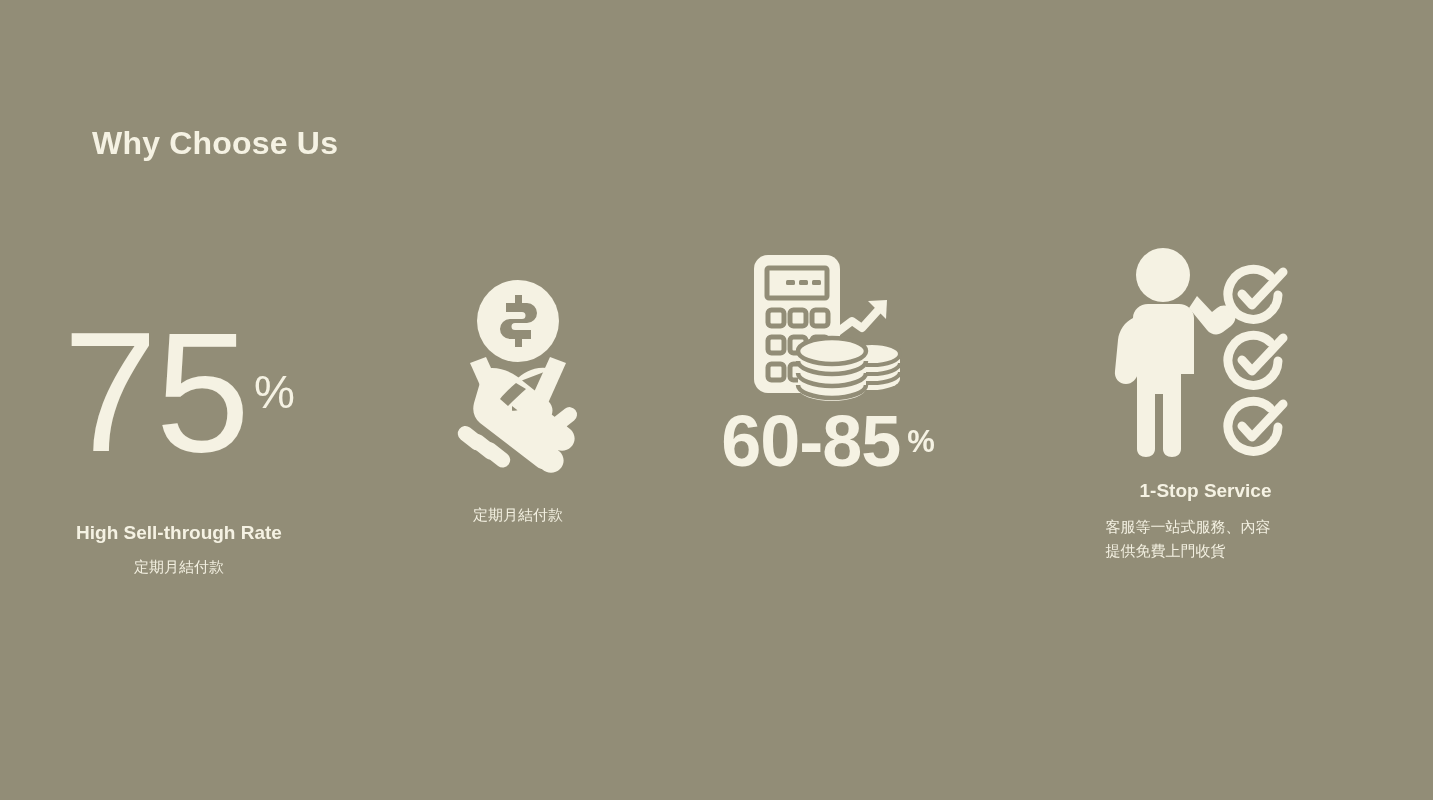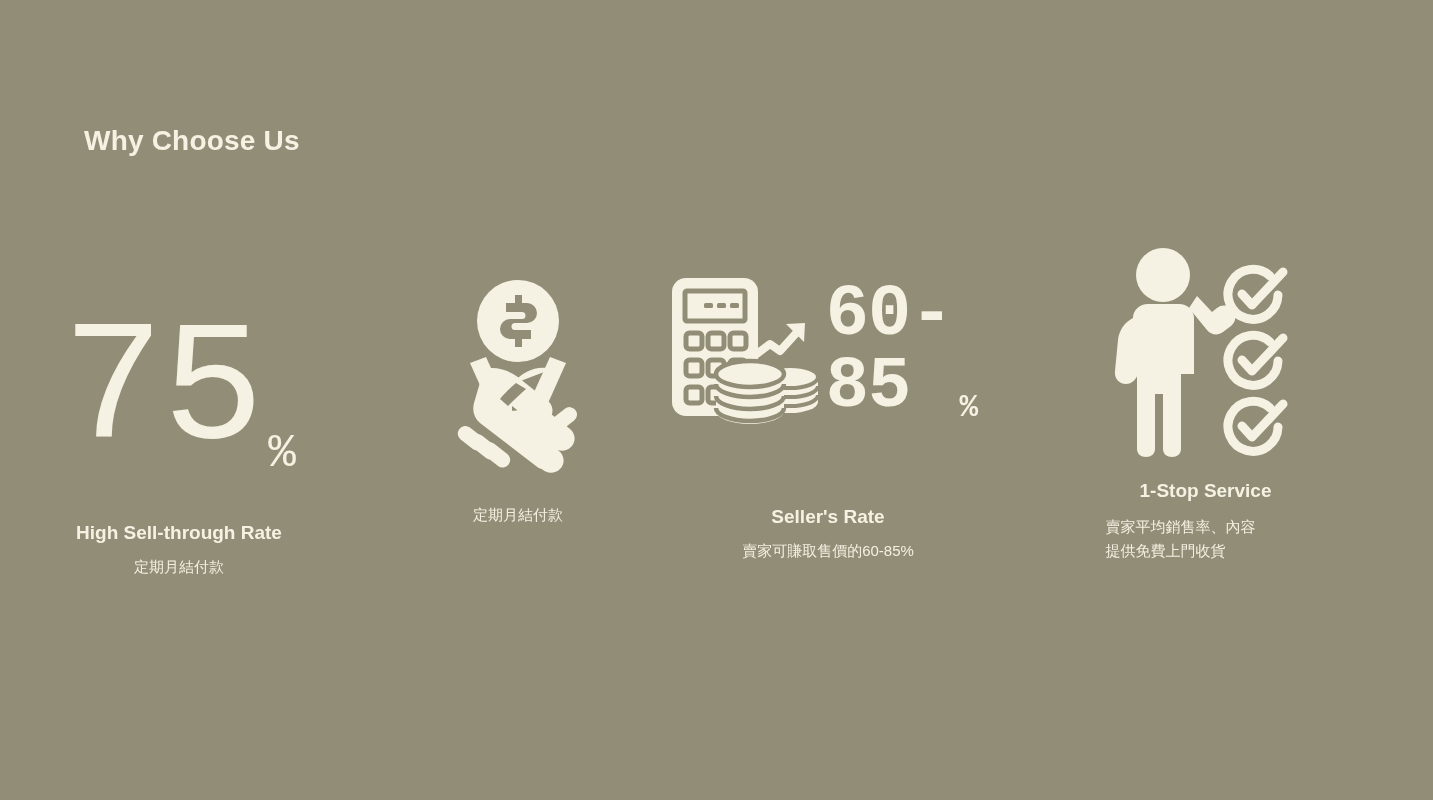--- a/index.html
+++ b/index.html
@@ -17,23 +17,23 @@
   }
 
   .slide {
     position: absolute;
     inset: 0;
     background: #928d77;
   }
 
   .slide-title {
     position: absolute;
-    left: 84px;
+    left: 92px;
     top: 126px;
-    font-size: 28px;
+    font-size: 32px;
     font-weight: 700;
     letter-spacing: 0.2px;
     color: #f5f2e3;
     line-height: 1.1;
     white-space: nowrap;
   }
 
   .columns {
     position: absolute;
     left: 0;
@@ -60,25 +60,24 @@
     display: flex;
     align-items: flex-end;
     justify-content: center;
     position: relative;
   }
   .col-4 .visual { align-items: center; }
 
   
   .stat {
     display: flex;
-    align-items: flex-end;
+    align-items: center;
     justify-content: center;
     color: #f5f2e3;
     line-height: 1;
-    font-family: Liberation Mono, monospace;
   }
   .stat-num-light {
     font-size: 170px;
     font-weight: 300;
     letter-spacing: -2px;
   }
   .stat-pct-light {
     font-size: 46px;
     font-weight: 300;
     margin-left: 6px;
@@ -89,21 +88,21 @@
     letter-spacing: -1px;
   }
   .stat-pct-bold {
     font-size: 31px;
     font-weight: 700;
     margin-left: 7px;
   }
 
   .col-1 .visual { padding-bottom: 18px; }
   .col-3 .visual {
-    flex-direction: row;
+    flex-direction: column;
     justify-content: flex-end;
     align-items: center;
     padding-bottom: 6px;
   }
   .col-3 .icon-wrap { margin-bottom: 2px; }
 
   .icon-wrap {
     display: flex;
     align-items: center;
     justify-content: center;
@@ -245,24 +244,20 @@
               <path d="M50 134 a34 13 0 0 0 68 0" stroke="#928d77" stroke-width="4.5" fill="none"></path>
               <ellipse cx="84" cy="100" rx="34" ry="13" fill="none" stroke="#928d77" stroke-width="4.5"></ellipse>
             </g>
           </svg>
         </div>
         <div class="stat">
           <span class="stat-num-bold">60-85</span>
           <span class="stat-pct-bold">%</span>
         </div>
       </div>
-      <div class="caption">
-        <div class="caption-en">Seller's Rate</div>
-        <div class="caption-zh">賣家可賺取售價的60-85%</div>
-      </div>
     </div>
 
     <div class="col col-4">
       <div class="visual">
         <div class="icon-wrap">
           <svg width="190" height="215" viewBox="0 0 190 215" fill="none" aria-hidden="true">
 
             <circle cx="52" cy="31" r="27" fill="#f5f2e3"></circle>
 
             <path d="M22 74 C22 66 29 60 37 60 L68 60 C76 60 83 66 83 74 L83 130
@@ -289,20 +284,20 @@
             <g>
               <path d="M159 164 A25 25 0 1 0 167 183" stroke="#f5f2e3" stroke-width="9" fill="none" stroke-linecap="round"></path>
               <path d="M131 182 L141 193 L172 160" stroke="#f5f2e3" stroke-width="9" fill="none" stroke-linecap="round" stroke-linejoin="round"></path>
             </g>
           </svg>
         </div>
       </div>
       <div class="caption">
         <div class="caption-en">1-Stop Service</div>
         <div class="caption-zh">
-          <span class="zh-line">賣家平均銷售率、內容</span>
+          <span class="zh-line">客服等一站式服務、內容</span>
           <span class="zh-line">提供免費上門收貨</span>
         </div>
       </div>
     </div>
 
   </div>
 </div>
 
 </body></html>

